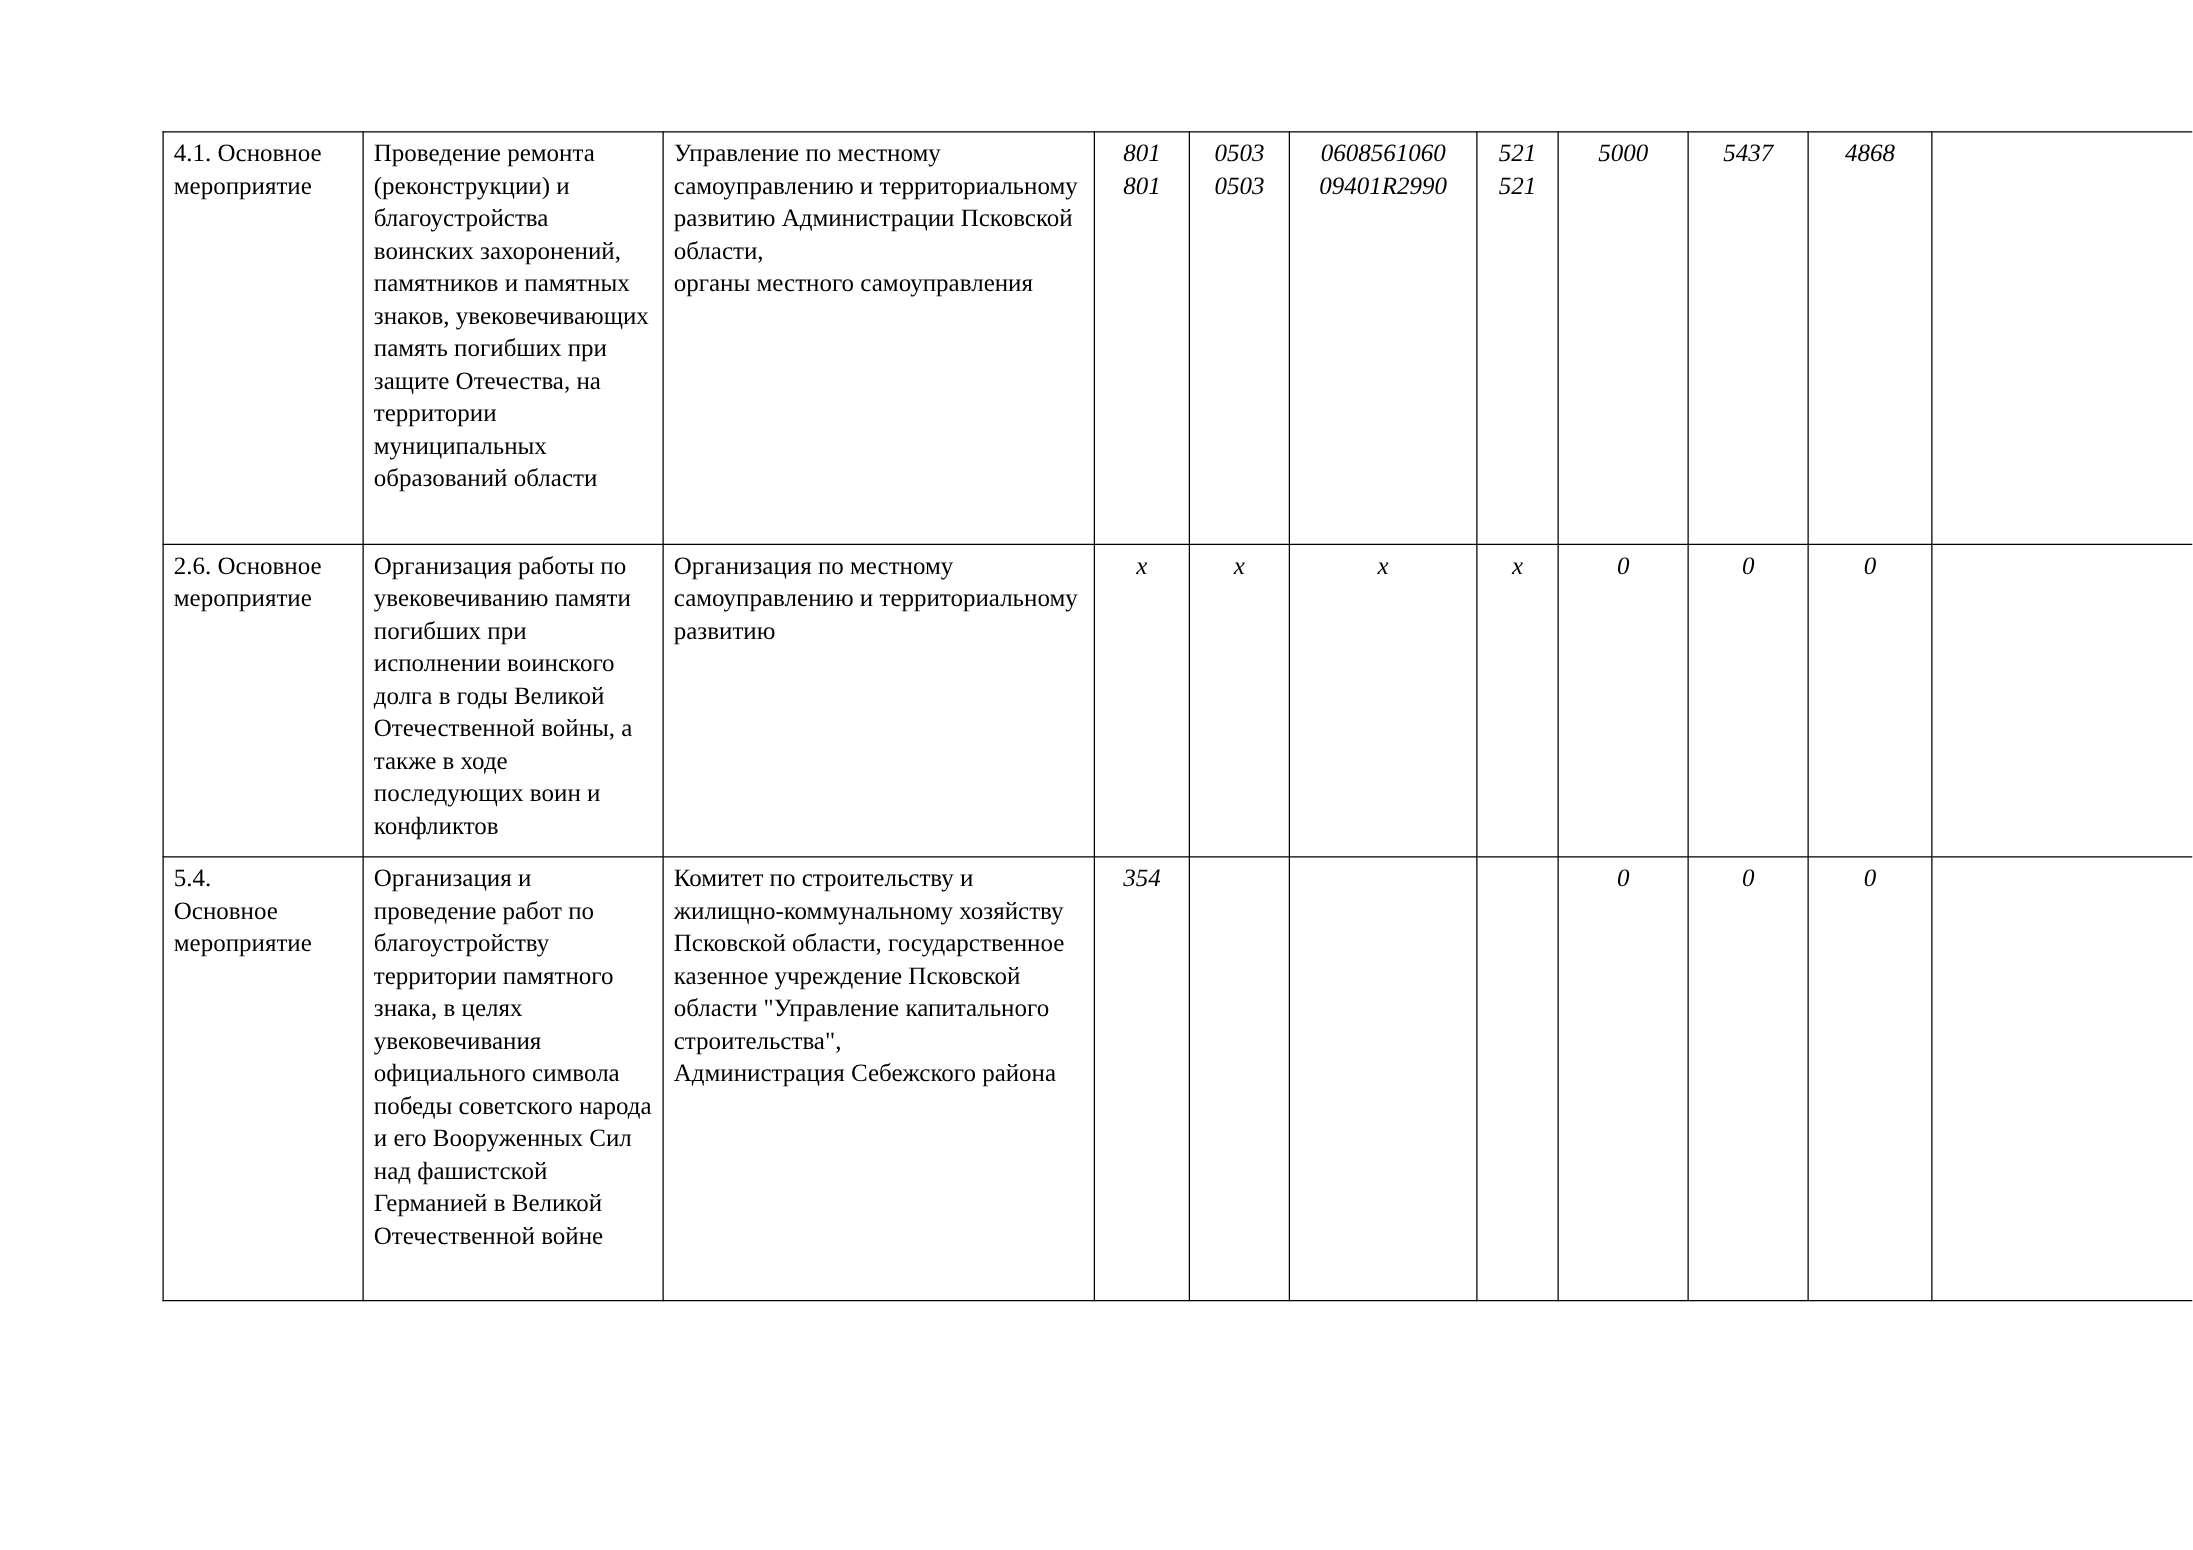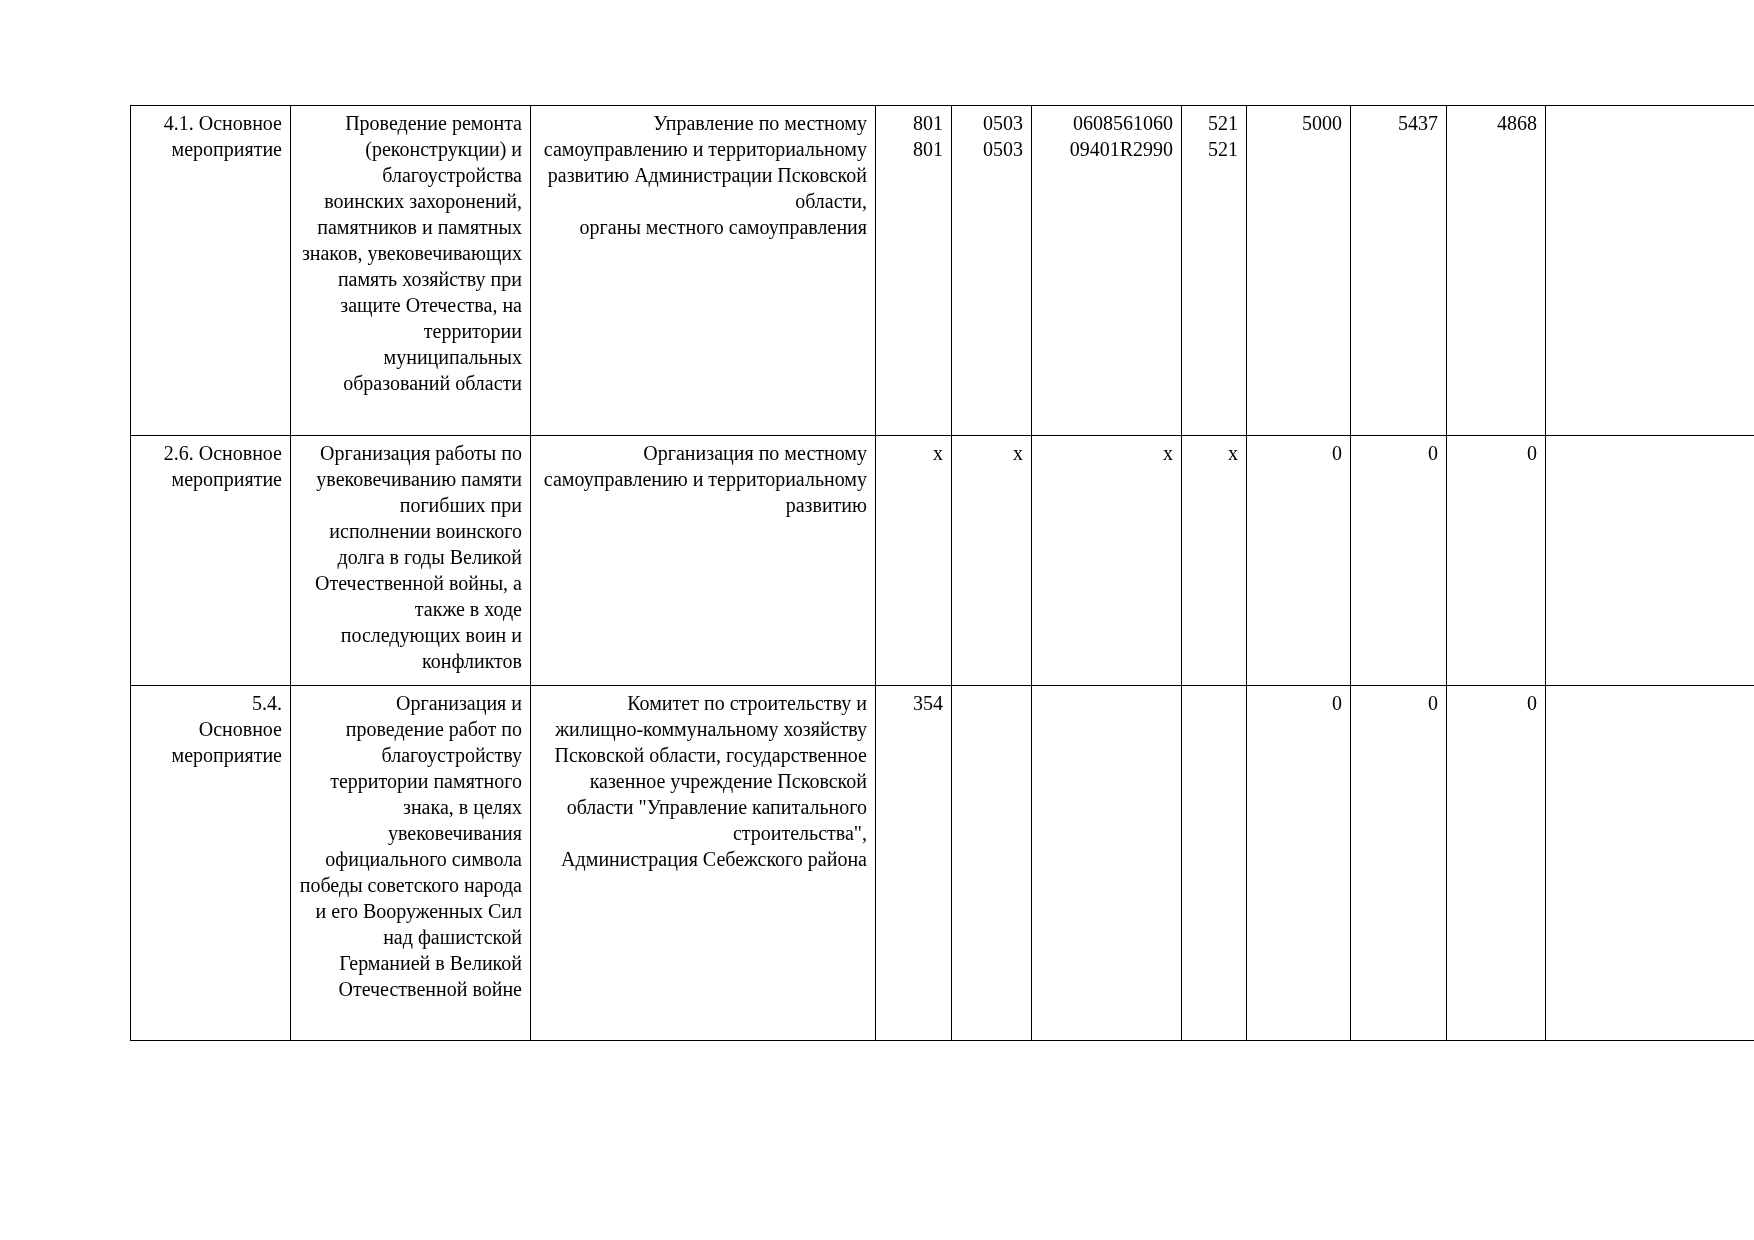--- a/index.html
+++ b/index.html
@@ -27,24 +27,23 @@
     width: 1665px;
   }
   table.doc-table td {
     border: 1px solid #000000;
     vertical-align: top;
     font-size: 20px;
     line-height: 26px;
     padding: 4px 8px;
     white-space: pre-line;
     overflow: hidden;
-    text-align: right;
   }
   td.c-left { text-align: left; }
-  td.c-center { text-align: center; padding: 4px 2px; }
+  td.c-center { text-align: center; padding: 4px 2px; font-style: italic; }
   tr.row-1 { height: 330px; }
   tr.row-2 { height: 250px; }
   tr.row-3 { height: 355px; }
 </style>
 </head>
 <body>
 
 <div class="page">
   <table class="doc-table">
     <colgroup>
@@ -57,21 +56,21 @@
       <col style="width:65px">
       <col style="width:104px">
       <col style="width:96px">
       <col style="width:99px">
       <col style="width:250px">
     </colgroup>
 
     <tbody>
         <tr class="row-1">
       <td class="c-left">4.1. Основное мероприятие</td>
-      <td class="c-left">Проведение ремонта (реконструкции) и благоустройства воинских захоронений, памятников и памятных знаков, увековечивающих память хозяйству при защите Отечества, на территории муниципальных образований области</td>
+      <td class="c-left">Проведение ремонта (реконструкции) и благоустройства воинских захоронений, памятников и памятных знаков, увековечивающих память погибших при защите Отечества, на территории муниципальных образований области</td>
       <td class="c-left">Управление по местному самоуправлению и территориальному развитию Администрации Псковской области,
 органы местного самоуправления</td>
       <td class="c-center">801
 801</td>
       <td class="c-center">0503
 0503</td>
       <td class="c-center">0608561060
 09401R2990</td>
       <td class="c-center">521
 521</td>

